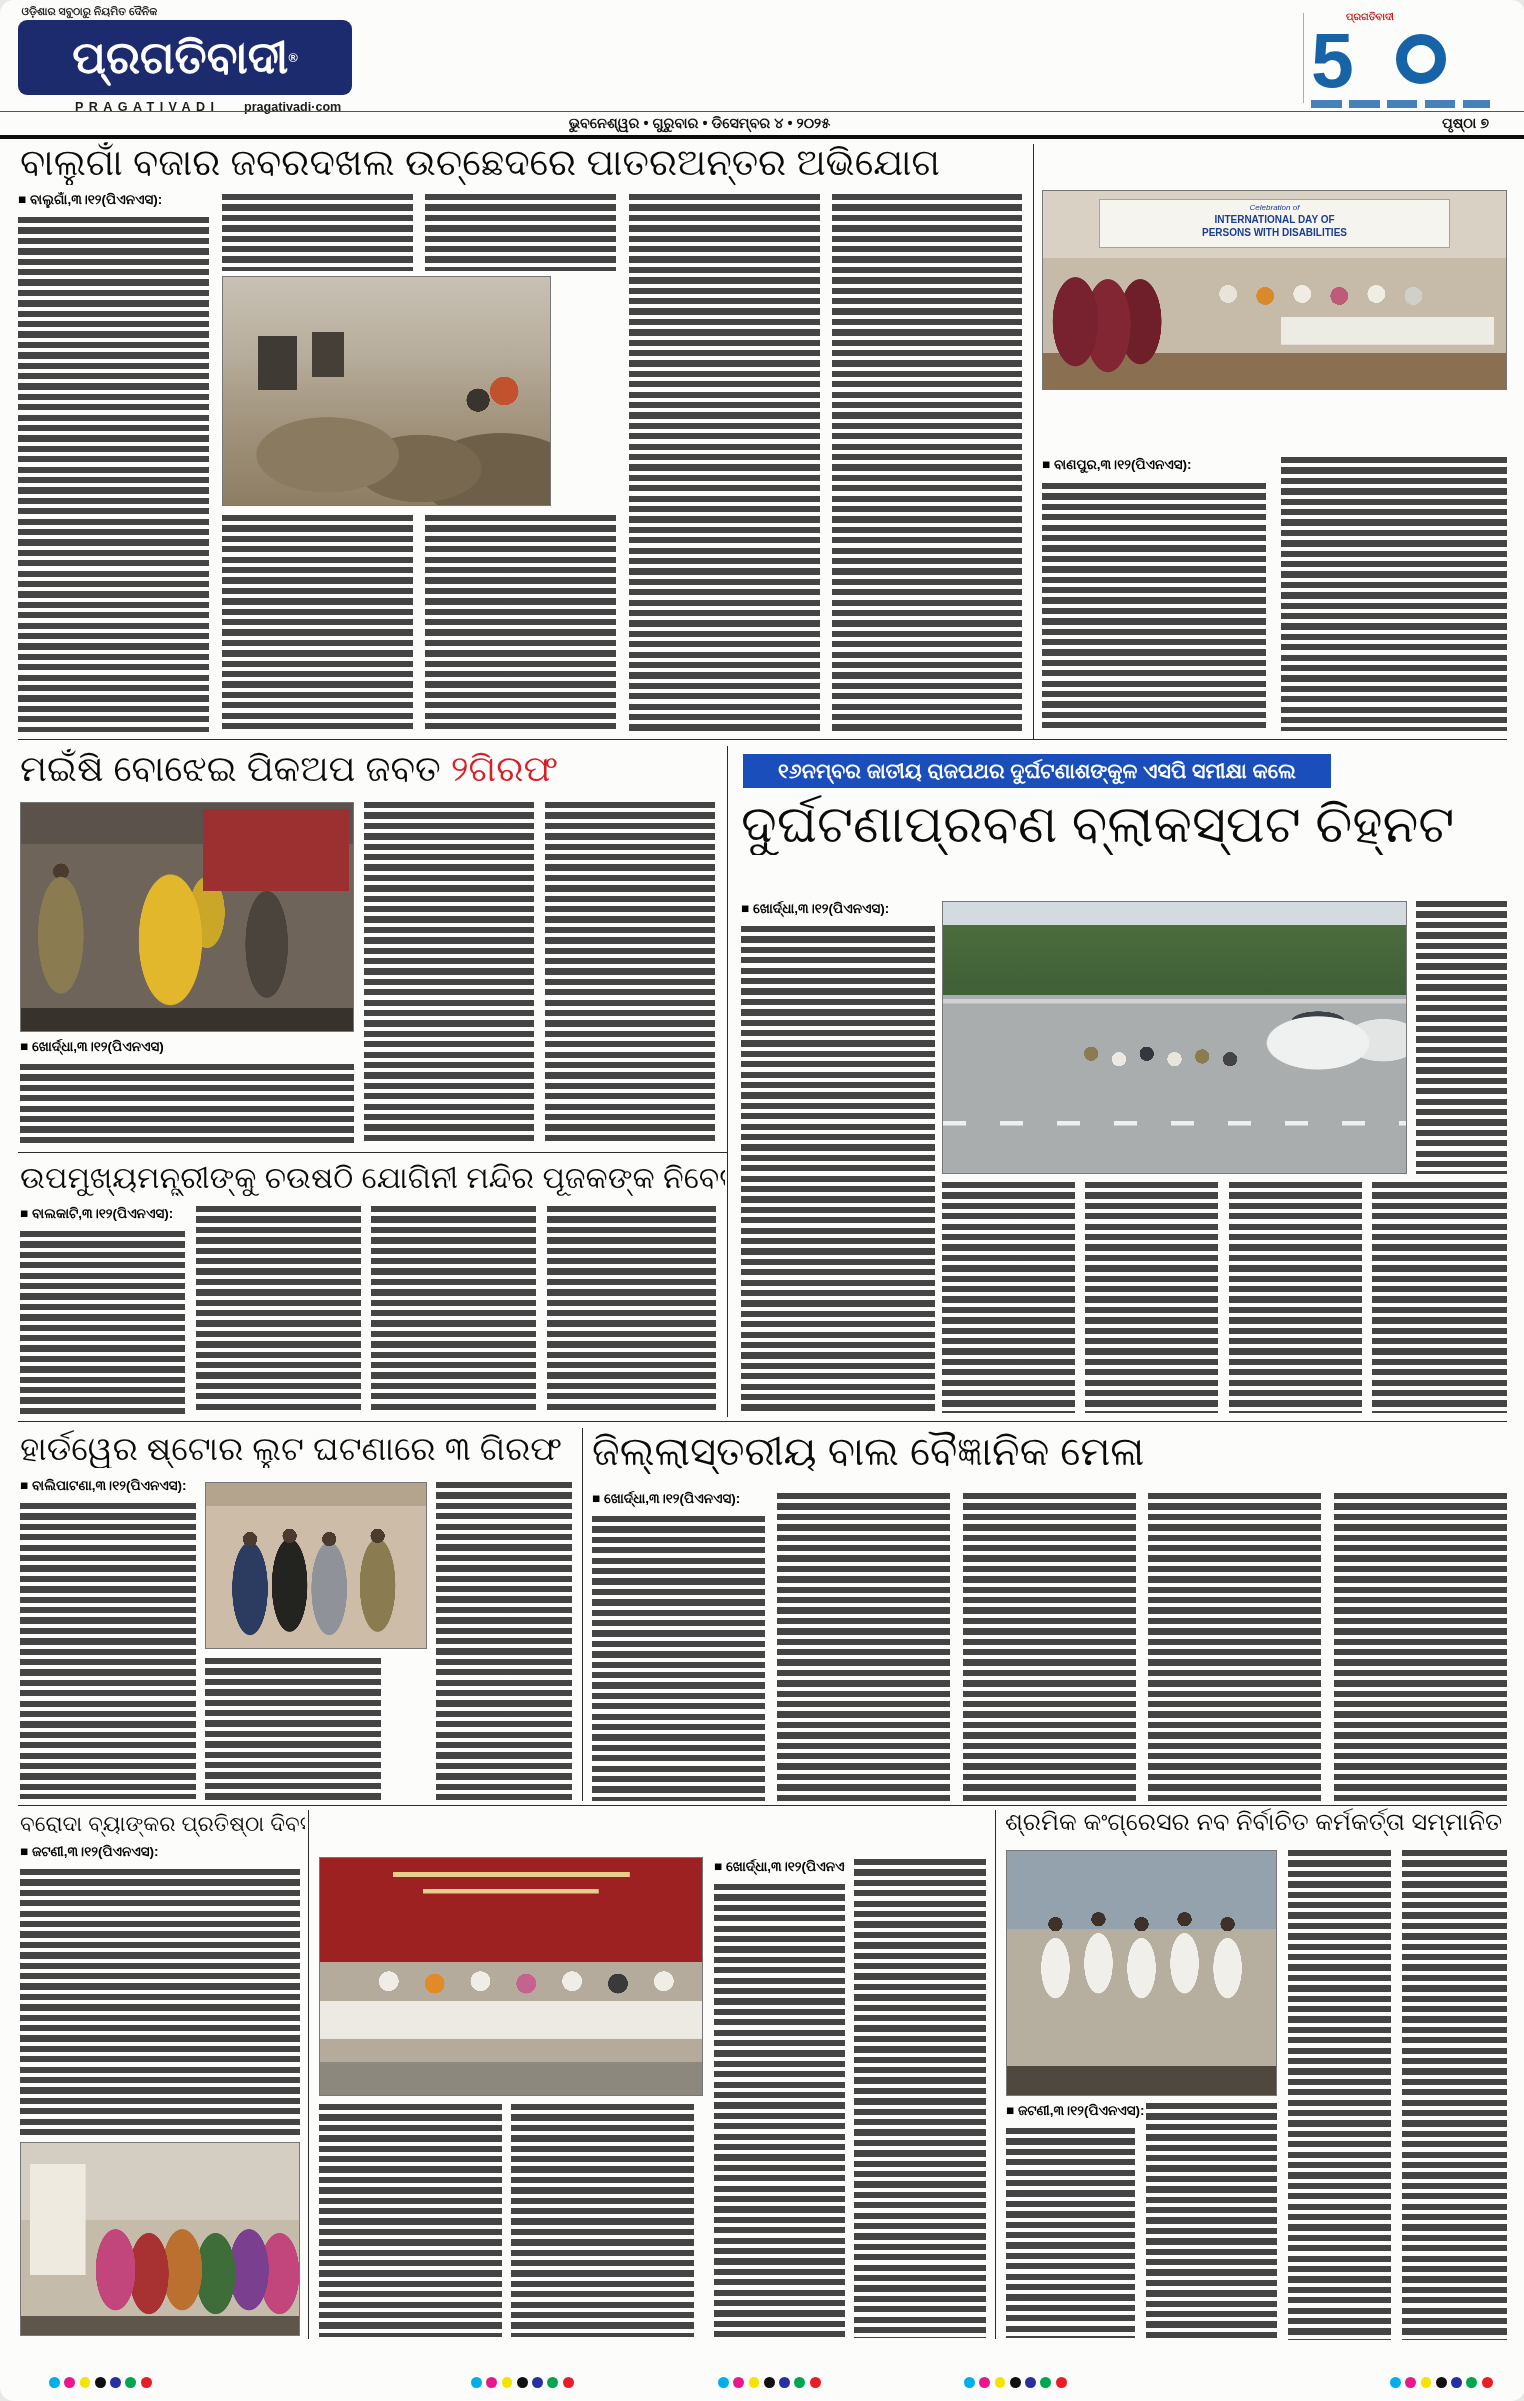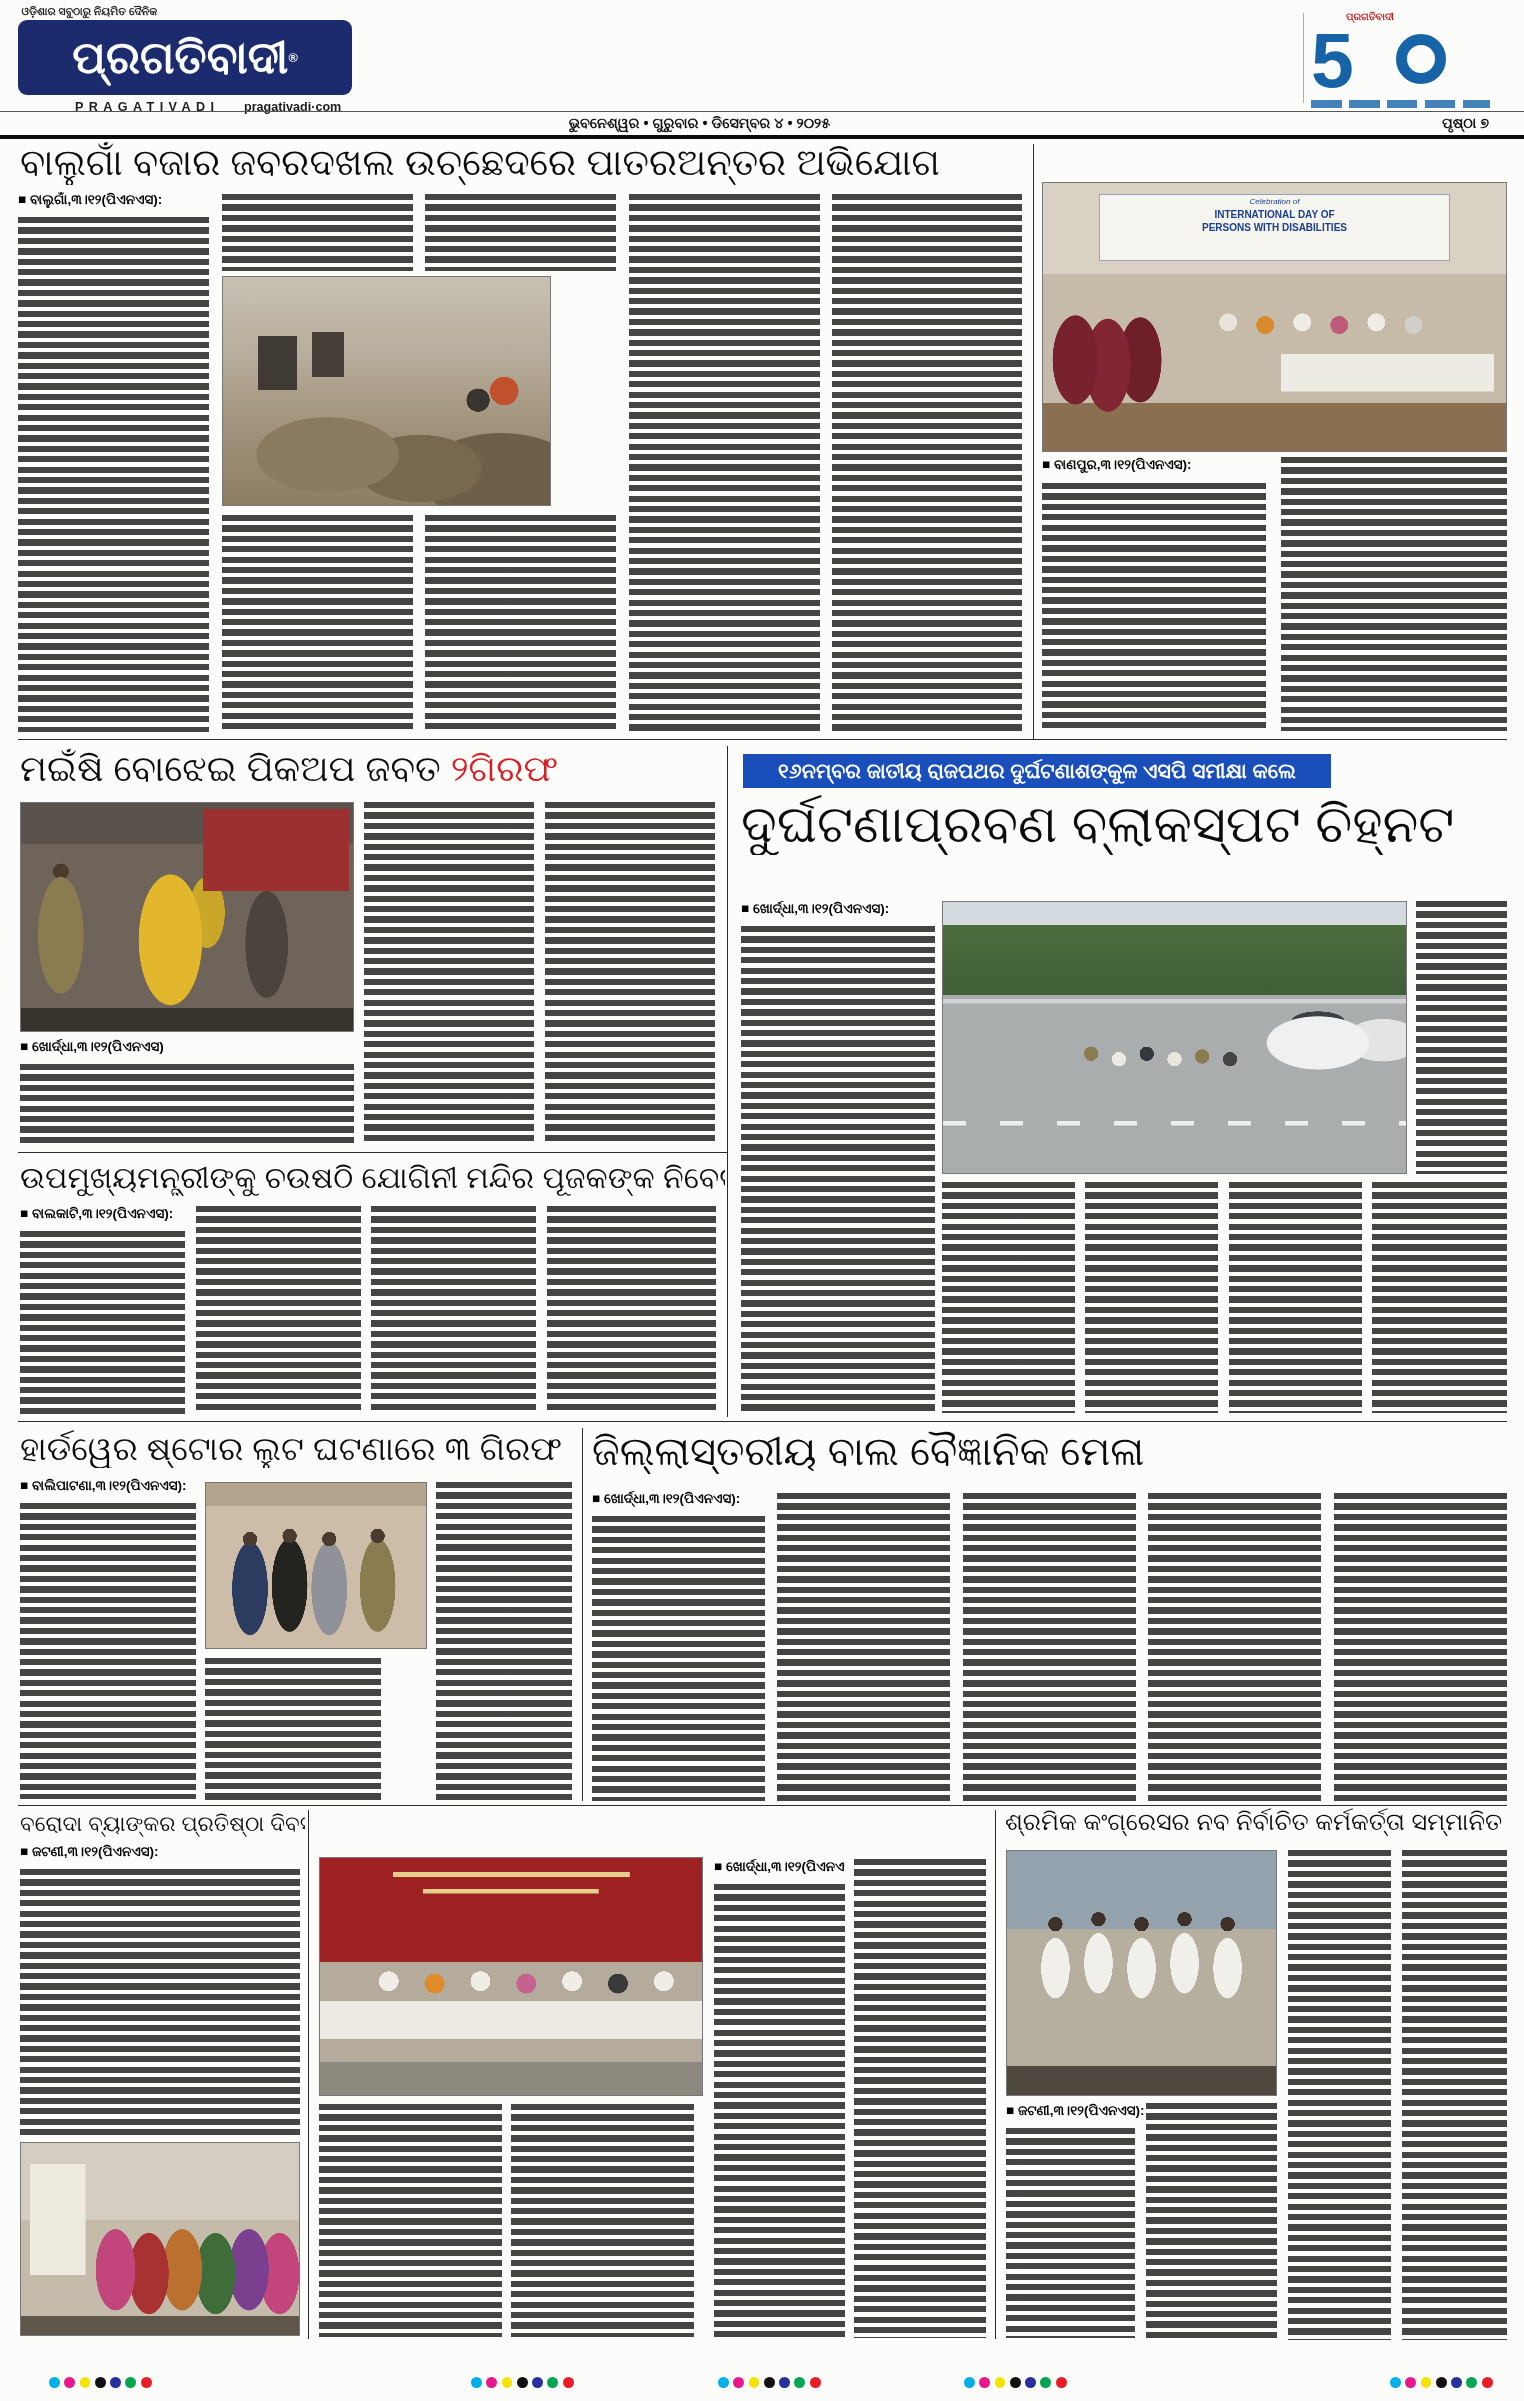--- a/index.html
+++ b/index.html
@@ -1,19 +1,19 @@
 <!DOCTYPE html>
 <html lang="or" style="font-size:14.4px"><head>
 <meta charset="utf-8">
 <style>
   html,body{margin:0;padding:0;background:#e8e8e6;}
   .page{
     position:relative;width:1525px;height:2401px;margin:0 auto;
     background:#fcfcfa;overflow:hidden;
-    font-family:"Liberation Sans",sans-serif;color:#111;
+    font-family:"Liberation Sans",sans-serif;color:#111;border-radius:14px;
   }
   
   .tagline{position:absolute;left:21.5px;top:5.4px;font-size:10.8px;color:#222;font-weight:700;}
   .logo-box{
     position:absolute;left:18px;top:20px;width:334px;height:75px;
     background:#1c2b6d;border-radius:9px;display:flex;align-items:center;justify-content:center;
   }
   .logo-odia{color:#fff;font-size:45px;font-weight:700;line-height:1;white-space:nowrap;}
   .logo-reg{color:#fff;font-size:12.6px;vertical-align:top;font-weight:700;}
   .logo-latin{position:absolute;left:75px;top:100px;font-size:12.6px;font-weight:700;letter-spacing:5.4px;color:#1c1c1c;}
@@ -190,21 +190,21 @@
   <div class="greek" style="left:222px;top:194px;width:191px;height:77px;"></div>
   <div class="ph ph1" style="left:222px;top:276px;width:329px;height:230px;"></div>
   <div class="greek" style="left:222px;top:515px;width:191px;height:217px;"></div>
   <div class="greek" style="left:425px;top:194px;width:191px;height:77px;"></div>
   <div class="greek" style="left:425px;top:515px;width:191px;height:217px;"></div>
   <div class="greek" style="left:629px;top:194px;width:191px;height:538px;"></div>
   <div class="greek" style="left:832px;top:194px;width:190px;height:538px;"></div>
 
   <div class="vr" style="left:1033px;top:144px;height:596px;"></div>
 
-  <div class="ph ph2" style="left:1042px;top:182px;width:465px;height:270px;">
+  <div class="ph ph2" style="left:1042px;top:190px;width:465px;height:200px;">
     <div class="ph2-banner">
       <span class="b1">Celebration of</span>
       <span class="b2">INTERNATIONAL DAY OF</span>
       <span class="b2">PERSONS WITH DISABILITIES</span>
     </div>
   </div>
   <div class="byline" style="left:1042px;top:457px;width:224px;">■ ବାଣପୁର,୩।୧୨(ପିଏନଏସ):</div>
   <div class="greek" style="left:1042px;top:483px;width:224px;height:249px;"></div>
   <div class="greek" style="left:1281px;top:457px;width:226px;height:274px;"></div>
 

